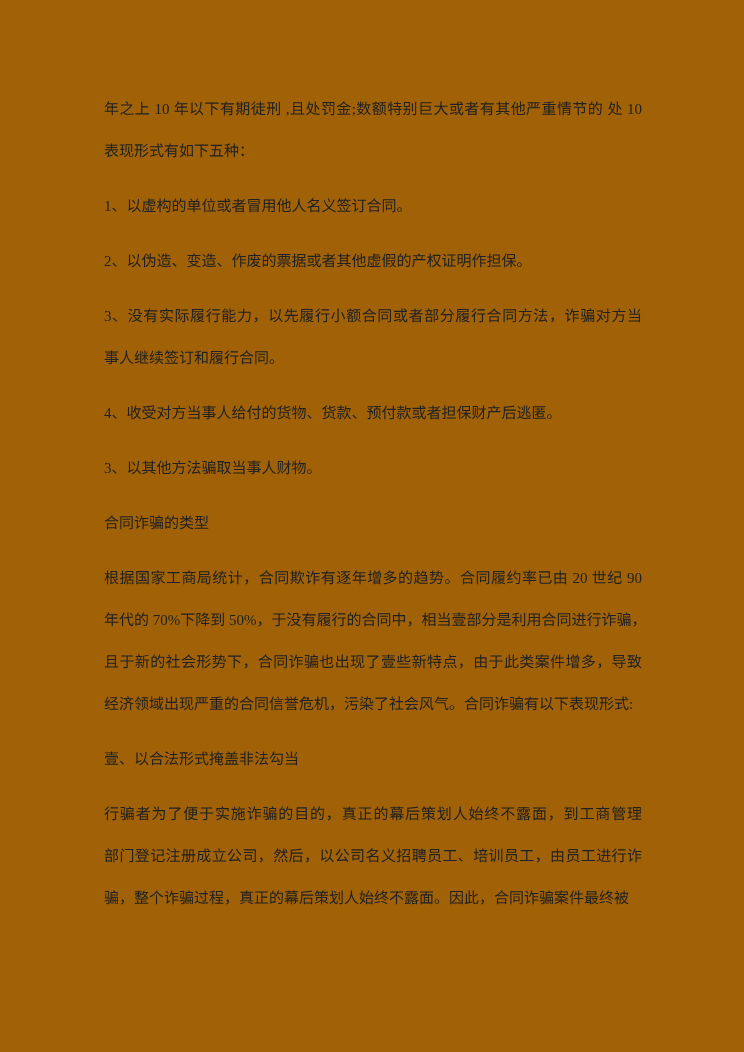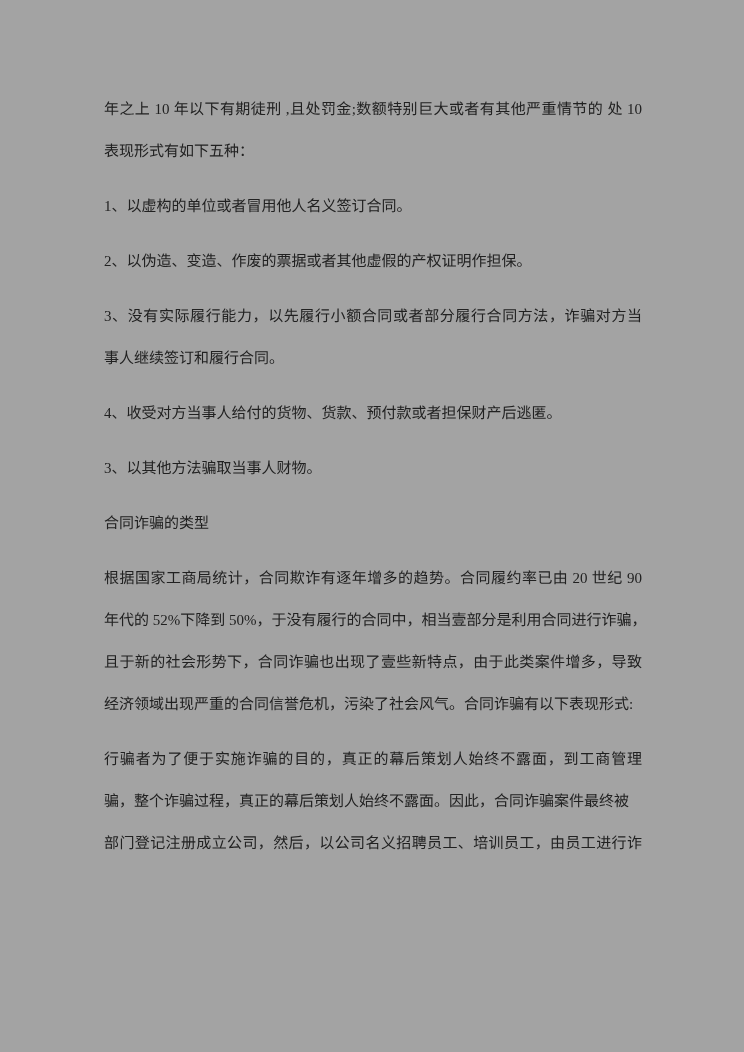--- a/index.html
+++ b/index.html
@@ -11,21 +11,21 @@
   body {
     width: 744px;
     height: 1052px;
     position: relative;
     overflow: hidden;
     font-family: "Liberation Serif", serif;
   }
   .page {
     position: absolute;
     inset: 0;
-    background: #a3a3a3;
+    background: #a16207;
   }
   .doc {
     position: absolute;
     left: 104px;
     top: 88px;
     width: 538px;
     color: #212121;
     font-size: 15px;
   }
   .para {
@@ -66,23 +66,26 @@
         <div class="line para-end">4、收受对方当事人给付的货物、货款、预付款或者担保财产后逃匿。</div>
       </div>
       <div class="para">
         <div class="line para-end">3、以其他方法骗取当事人财物。</div>
       </div>
       <div class="para">
         <div class="line para-end">合同诈骗的类型</div>
       </div>
       <div class="para">
         <div class="line">根据国家工商局统计，合同欺诈有逐年增多的趋势。合同履约率已由 20 世纪 90</div>
-        <div class="line">年代的 52%下降到 50%，于没有履行的合同中，相当壹部分是利用合同进行诈骗，</div>
+        <div class="line">年代的 70%下降到 50%，于没有履行的合同中，相当壹部分是利用合同进行诈骗，</div>
         <div class="line">且于新的社会形势下，合同诈骗也出现了壹些新特点，由于此类案件增多，导致</div>
         <div class="line para-end">经济领域出现严重的合同信誉危机，污染了社会风气。合同诈骗有以下表现形式:</div>
       </div>
       <div class="para">
+        <div class="line para-end">壹、以合法形式掩盖非法勾当</div>
+      </div>
+      <div class="para">
         <div class="line">行骗者为了便于实施诈骗的目的，真正的幕后策划人始终不露面，到工商管理</div>
+        <div class="line">部门登记注册成立公司，然后，以公司名义招聘员工、培训员工，由员工进行诈</div>
         <div class="line para-end">骗，整个诈骗过程，真正的幕后策划人始终不露面。因此，合同诈骗案件最终被</div>
-        <div class="line">部门登记注册成立公司，然后，以公司名义招聘员工、培训员工，由员工进行诈</div>
       </div>
     </div>
 </div>
 
 </body></html>

